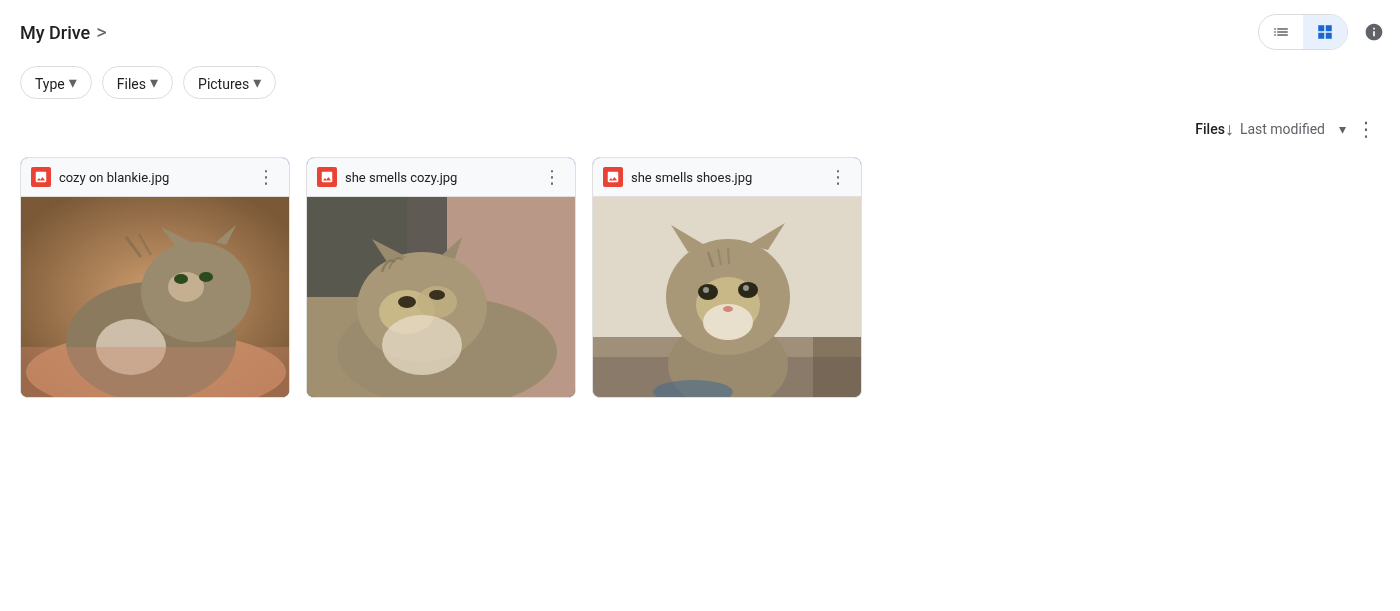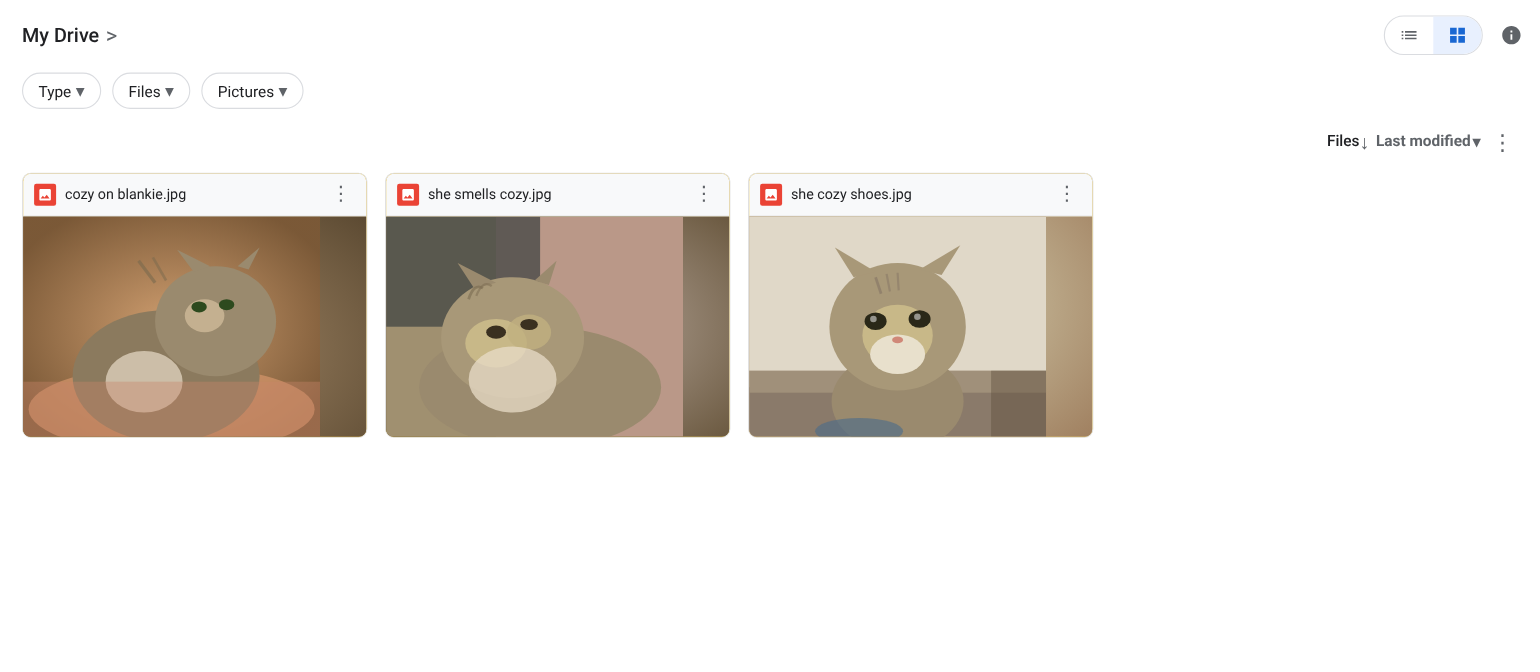--- a/index.html
+++ b/index.html
@@ -139,48 +139,47 @@
       color: #5f6368;
     }
     .sort-arrow {
       font-size: 18px;
       color: #5f6368;
       cursor: pointer;
     }
     .sort-label {
       display: flex;
       align-items: center;
-      gap: 2px;
-      cursor: pointer;
-      color: #5f6368;
-      font-weight: bold;
+      gap: 14px;
+      cursor: pointer;
+      color: #5f6368;
     }
     .sort-label .sort-down {
       font-size: 14px;
     }
     .more-options {
       font-size: 20px;
       cursor: pointer;
       color: #5f6368;
       padding: 4px;
       border-radius: 50%;
     }
 
     
     .file-grid {
       display: flex;
       gap: 16px;
       flex-wrap: wrap;
     }
     .file-card {
-      width: 314px;
+      width: 270px;
       border: 1px solid #e0e0e0;
       border-radius: 8px;
       overflow: hidden;
-      background: #eab308;
+      background: #3b82f6;
       cursor: pointer;
     }
     .file-card-header {
       display: flex;
       align-items: center;
       justify-content: space-between;
       padding: 8px 10px;
       background: #f8f9fa;
       border-bottom: 1px solid #e0e0e0;
     }
@@ -380,21 +379,21 @@
     </div>
 
     <div class="file-card">
       <div class="file-card-header">
         <div class="file-card-title">
           <div class="file-icon">
             <svg viewBox="0 0 24 24" fill="white">
               <path d="M21 19V5c0-1.1-.9-2-2-2H5c-1.1 0-2 .9-2 2v14c0 1.1.9 2 2 2h14c1.1 0 2-.9 2-2zM8.5 13.5l2.5 3.01L14.5 12l4.5 6H5l3.5-4.5z"></path>
             </svg>
           </div>
-          <span class="file-name">she cozy shoes.jpg</span>
+          <span class="file-name">she smells shoes.jpg</span>
         </div>
         <span class="file-menu-btn">⋮</span>
       </div>
       <div class="cat-img cat3">
         <svg width="270" height="200" viewBox="0 0 270 200" xmlns="http://www.w3.org/2000/svg">
           <rect width="270" height="200" fill="#c8baa0"></rect>
 
           <rect width="270" height="140" fill="#e0d8c8"></rect>
 
           <rect y="155" width="270" height="45" fill="#8a7a6a"></rect>

